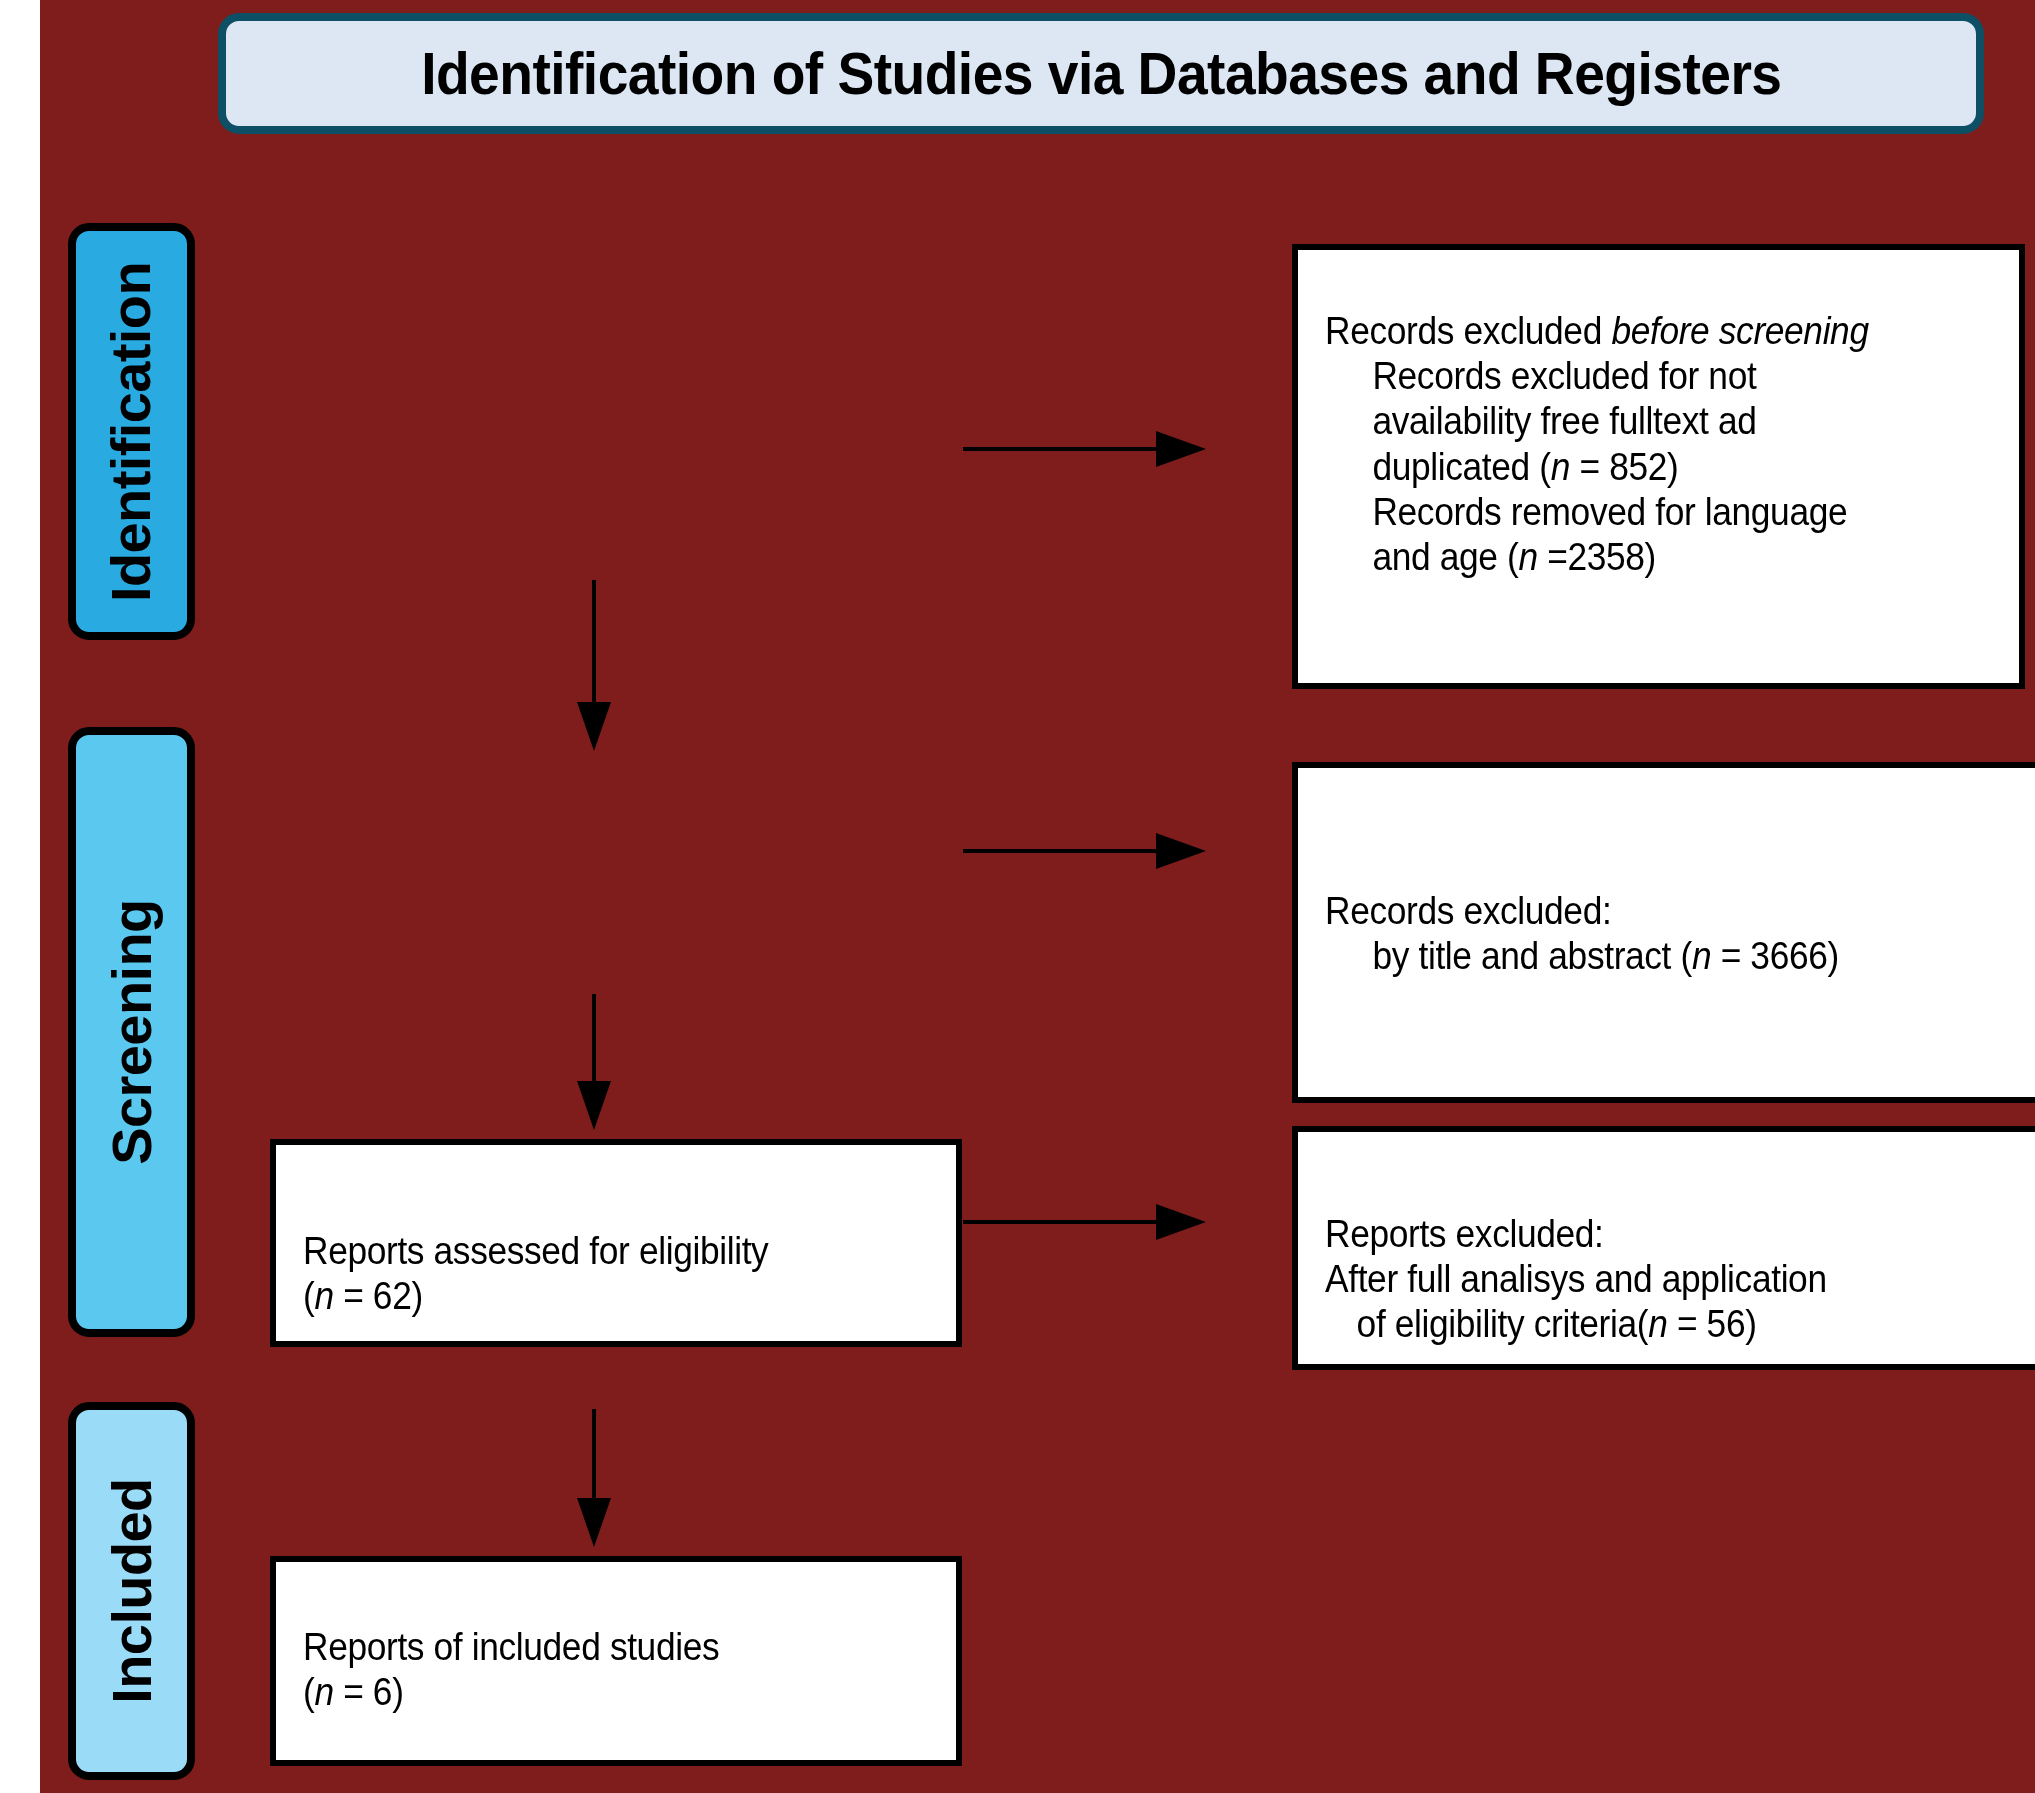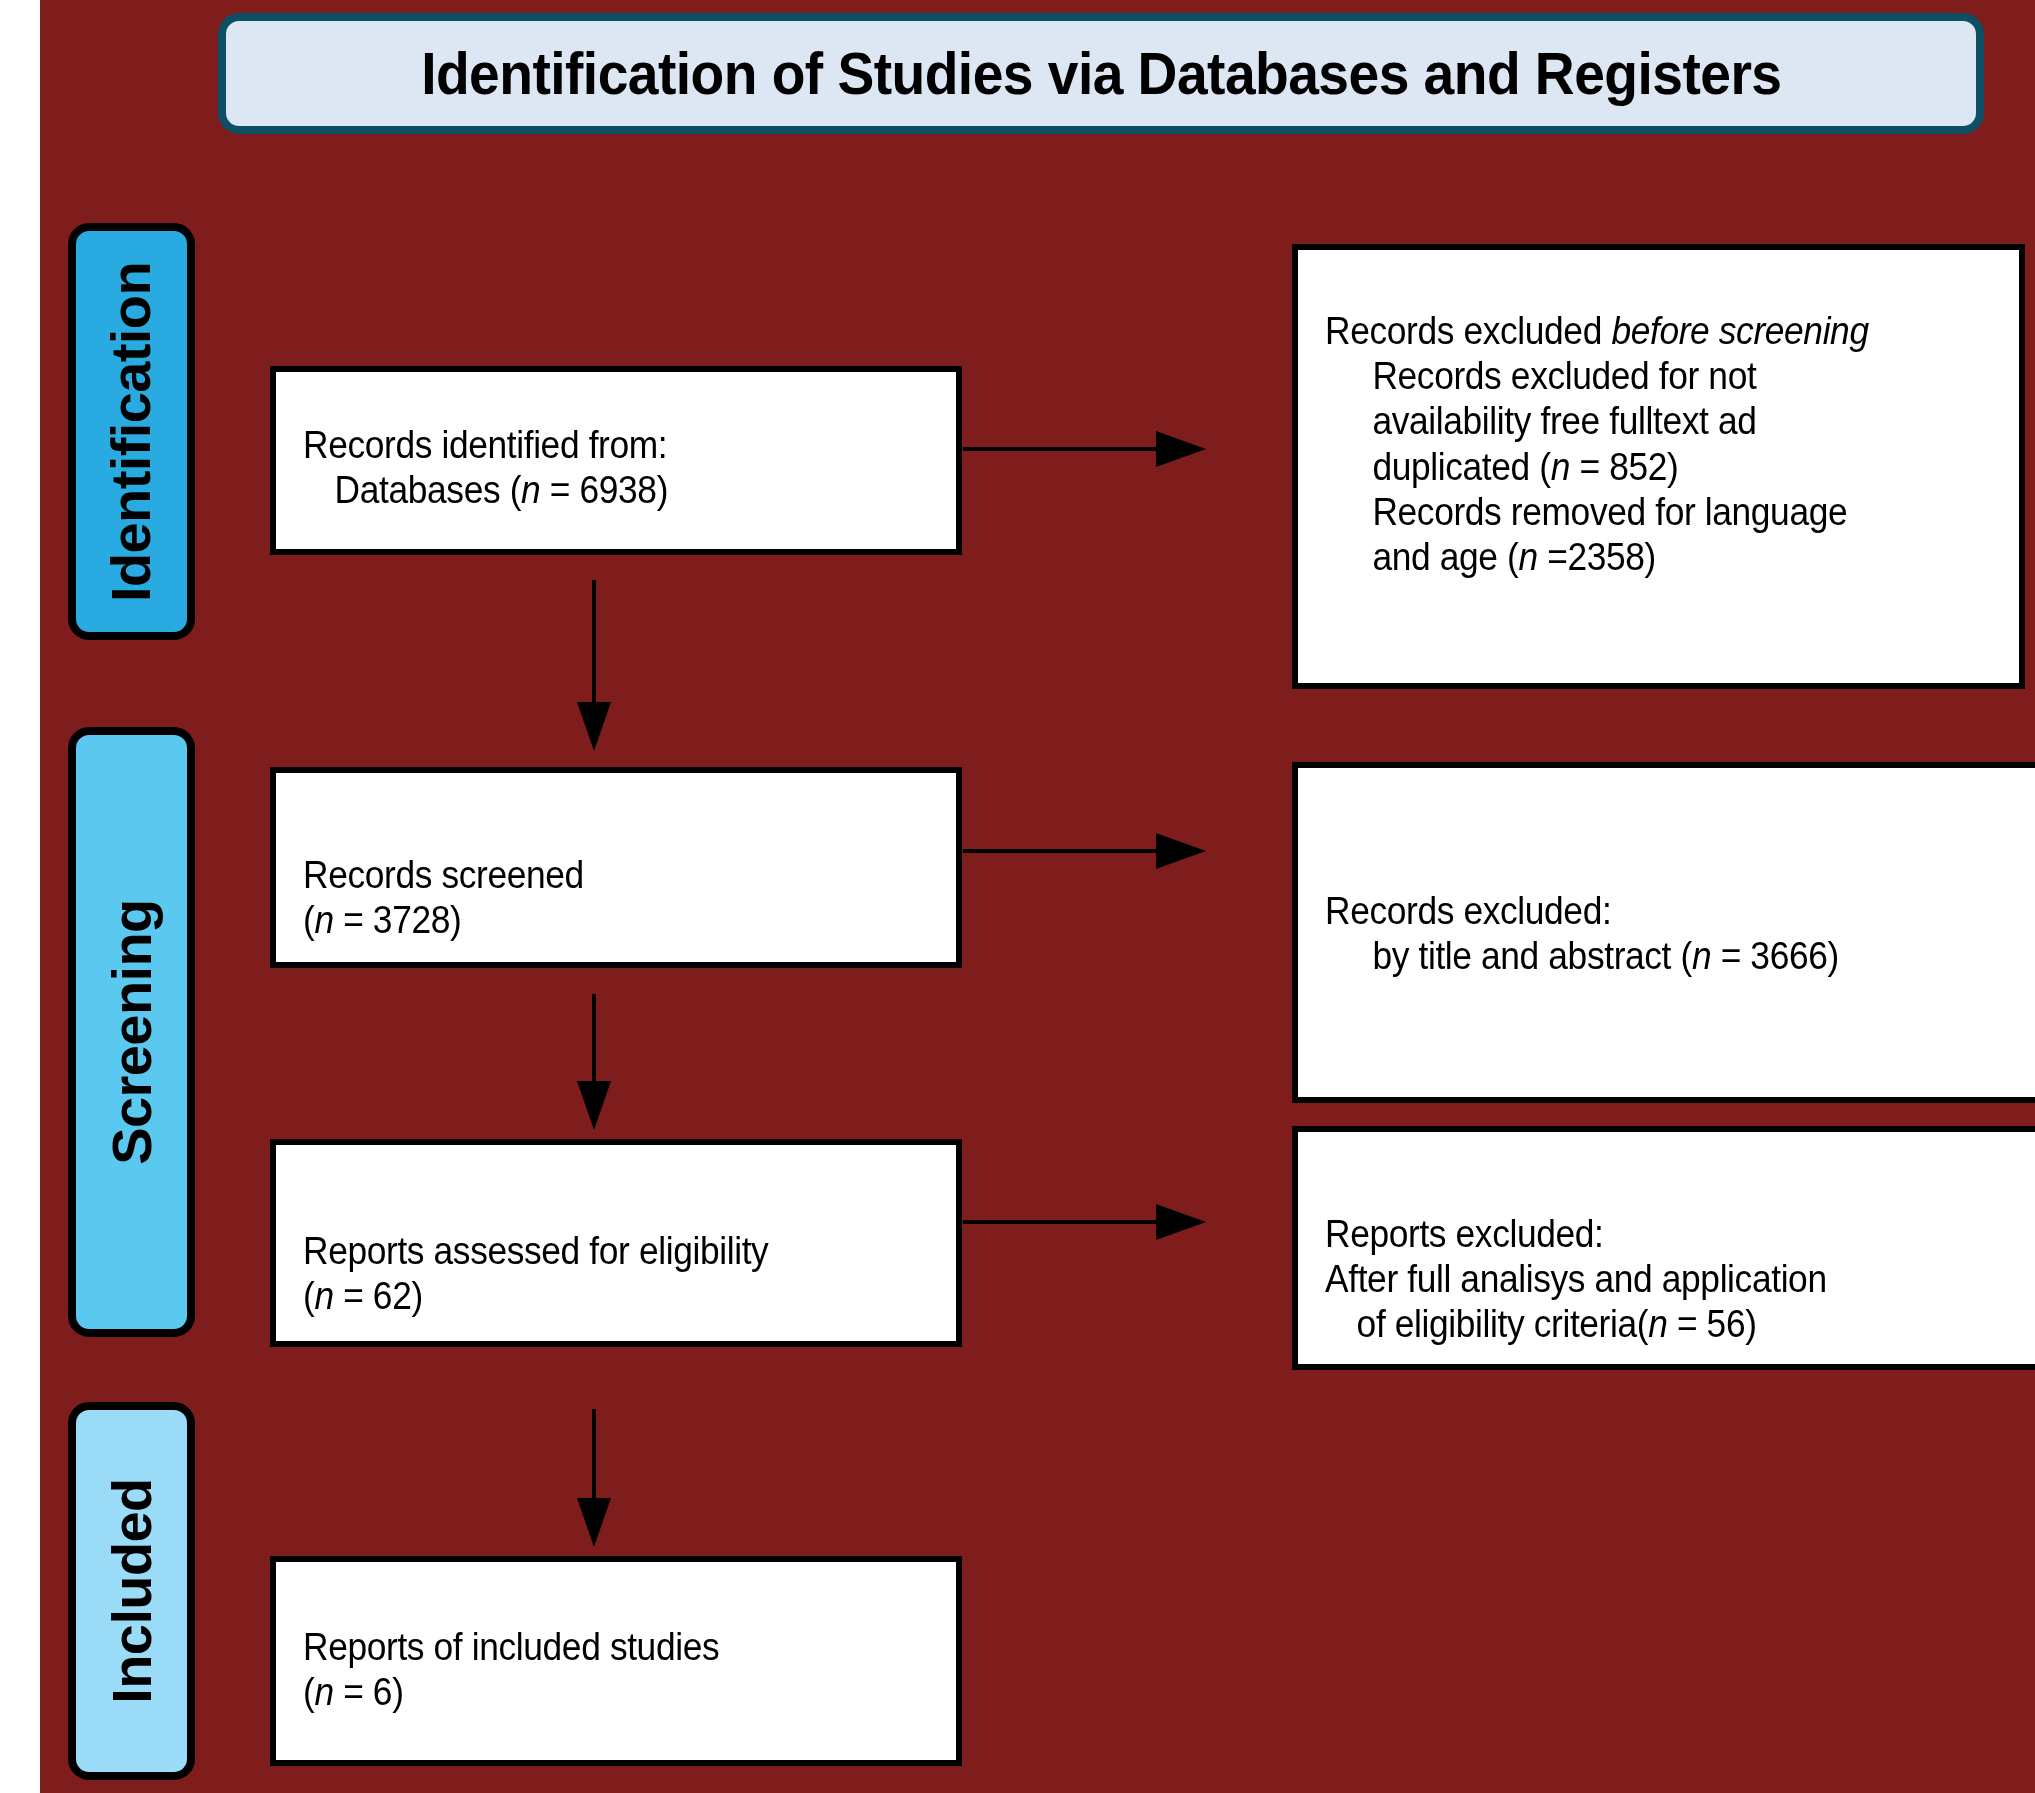--- a/index.html
+++ b/index.html
@@ -191,44 +191,32 @@
   </div>
 
   <div class="stage-pill" id="pill-screening">
     <span class="stage-label">Screening</span>
   </div>
 
   <div class="stage-pill" id="pill-included">
     <span class="stage-label">Included</span>
   </div>
 
-  <div class="flow-box" id="box-identified">
-    <div class="box-text">
-      <div>Records identified from:</div>
-      <div class="indent-2"><span>Databases (</span><span class="ital">n</span><span> = 6938)</span></div>
-    </div>
-  </div>
 
   <div class="flow-box" id="box-excluded-pre">
     <div class="box-text">
       <div><span>Records excluded </span><span class="ital">before screening</span></div>
       <div class="indent-1">Records excluded for not</div>
       <div class="indent-1">availability free fulltext ad</div>
       <div class="indent-1"><span>duplicated (</span><span class="ital">n</span><span> = 852)</span></div>
       <div class="indent-1">Records removed for language</div>
       <div class="indent-1"><span>and age (</span><span class="ital">n</span><span> =2358)</span></div>
     </div>
   </div>
 
-  <div class="flow-box" id="box-screened">
-    <div class="box-text">
-      <div>Records screened</div>
-      <div><span>(</span><span class="ital">n</span><span> = 3728)</span></div>
-    </div>
-  </div>
 
   <div class="flow-box" id="box-excluded-ta">
     <div class="box-text">
       <div>Records excluded:</div>
       <div class="indent-1"><span>by title and abstract  (</span><span class="ital">n</span><span> =  3666)</span></div>
     </div>
   </div>
 
   <div class="flow-box" id="box-eligibility">
     <div class="box-text">

